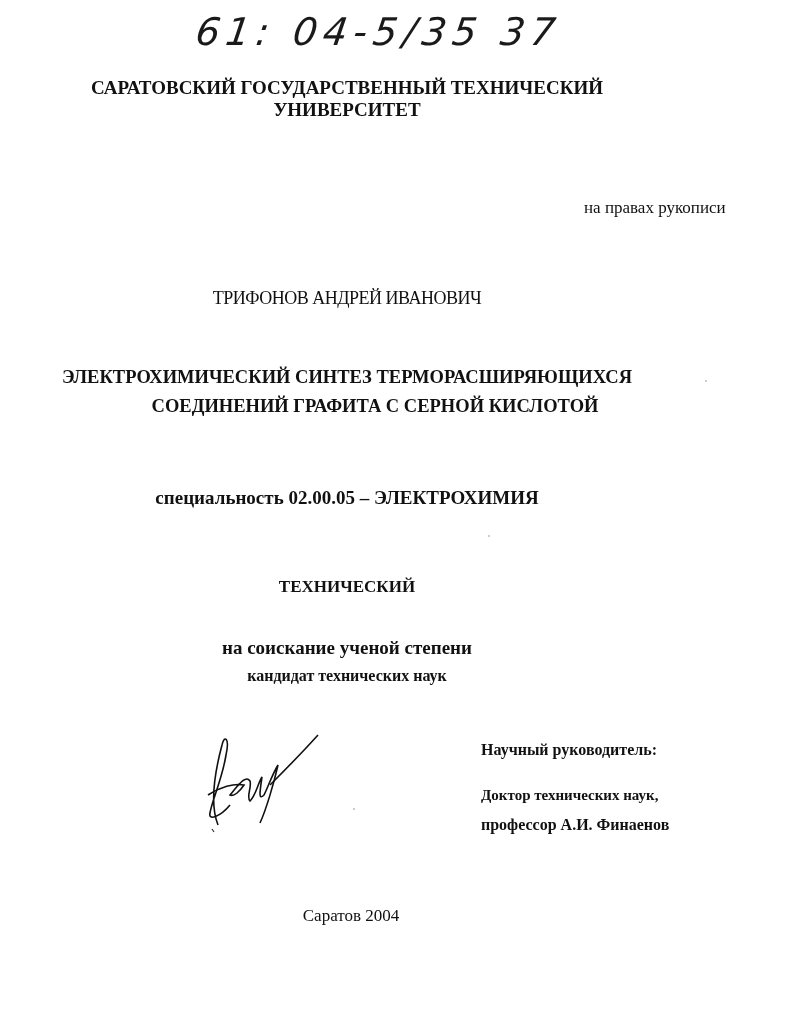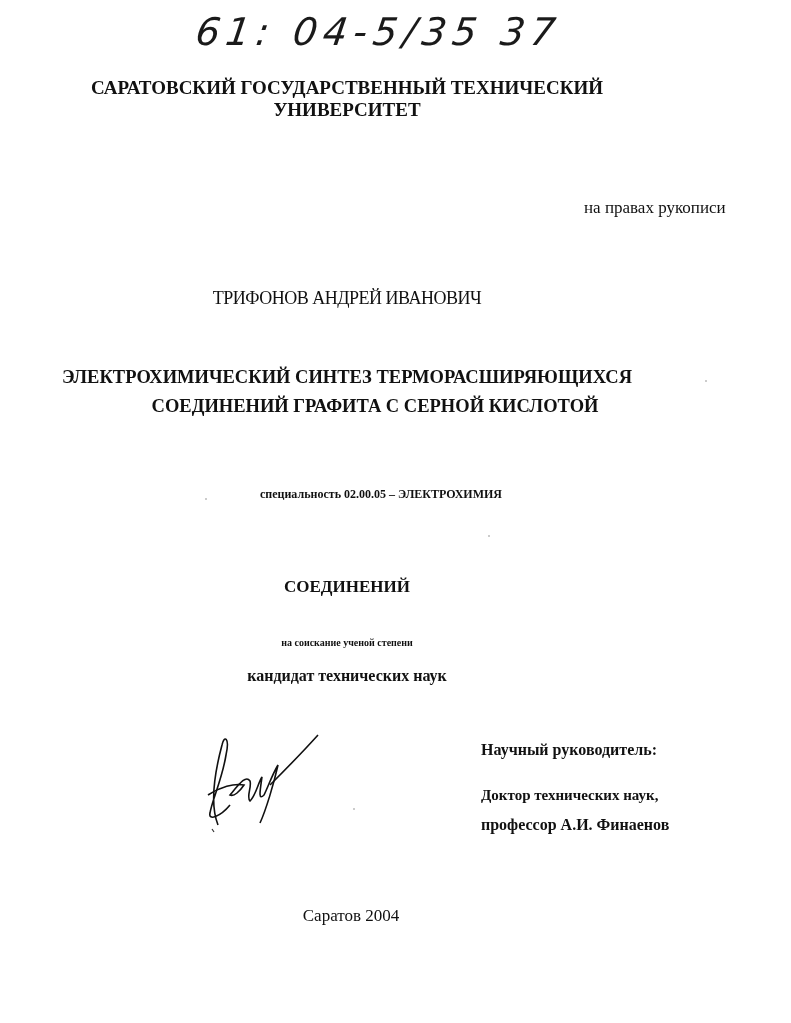--- a/index.html
+++ b/index.html
@@ -18,25 +18,25 @@
 <div class="abs center bold" style="top:77px; font-size:19px;">САРАТОВСКИЙ ГОСУДАРСТВЕННЫЙ ТЕХНИЧЕСКИЙ</div>
 <div class="abs center bold" style="top:99px; font-size:19px;">УНИВЕРСИТЕТ</div>
 
 <div class="abs" style="left:584px; top:198px; font-size:17px;">на правах рукописи</div>
 
 <div class="abs center" style="top:288px; font-size:18px; letter-spacing:-0.5px;">ТРИФОНОВ АНДРЕЙ ИВАНОВИЧ</div>
 
 <div class="abs center bold" style="top:367px; font-size:18.5px;">ЭЛЕКТРОХИМИЧЕСКИЙ СИНТЕЗ ТЕРМОРАСШИРЯЮЩИХСЯ</div>
 <div class="abs center bold" style="top:396px; font-size:18.5px;padding-left:28px;">СОЕДИНЕНИЙ ГРАФИТА С СЕРНОЙ КИСЛОТОЙ</div>
 
-<div class="abs center bold" style="top:487px; font-size:12px;padding-left:34px;">специальность 02.00.05 – ЭЛЕКТРОХИМИЯ</div>
+<div class="abs center bold" style="top:487px; font-size:19px;">специальность 02.00.05 – ЭЛЕКТРОХИМИЯ</div>
 
-<div class="abs center bold" style="top:577px; font-size:17px;">СОЕДИНЕНИЙ</div>
+<div class="abs center bold" style="top:577px; font-size:17px;">ТЕХНИЧЕСКИЙ</div>
 
-<div class="abs center bold" style="top:637px; font-size:10px;">на соискание ученой степени</div>
+<div class="abs center bold" style="top:637px; font-size:19px;">на соискание ученой степени</div>
 <div class="abs center bold" style="top:667px; font-size:16px;">кандидат технических наук</div>
 
 <svg class="abs" style="left:200px; top:725px;" width="125" height="110" viewBox="0 0 125 110">
   <path d="M18 100 C 10 80, 14 50, 22 20 C 24 10, 30 12, 26 30 C 22 55, 12 75, 10 88 C 8 96, 20 92, 30 80" fill="none" stroke="#111" stroke-width="1.6"></path>
   <path d="M8 70 C 20 62, 34 58, 44 60 C 40 66, 34 72, 30 70 C 40 58, 46 50, 50 56 C 52 62, 46 72, 50 76 C 56 70, 58 58, 62 52 C 60 66, 58 76, 64 70 C 68 62, 72 50, 78 40 C 74 58, 66 85, 60 98" fill="none" stroke="#111" stroke-width="1.6"></path>
   <path d="M70 60 C 85 45, 100 30, 118 10" fill="none" stroke="#111" stroke-width="1.6"></path>
   <path d="M12 104 l2 3" fill="none" stroke="#333" stroke-width="1.2"></path>
 </svg>
 
 <div class="abs bold" style="left:481px; top:741px; font-size:16px;">Научный руководитель:</div>

